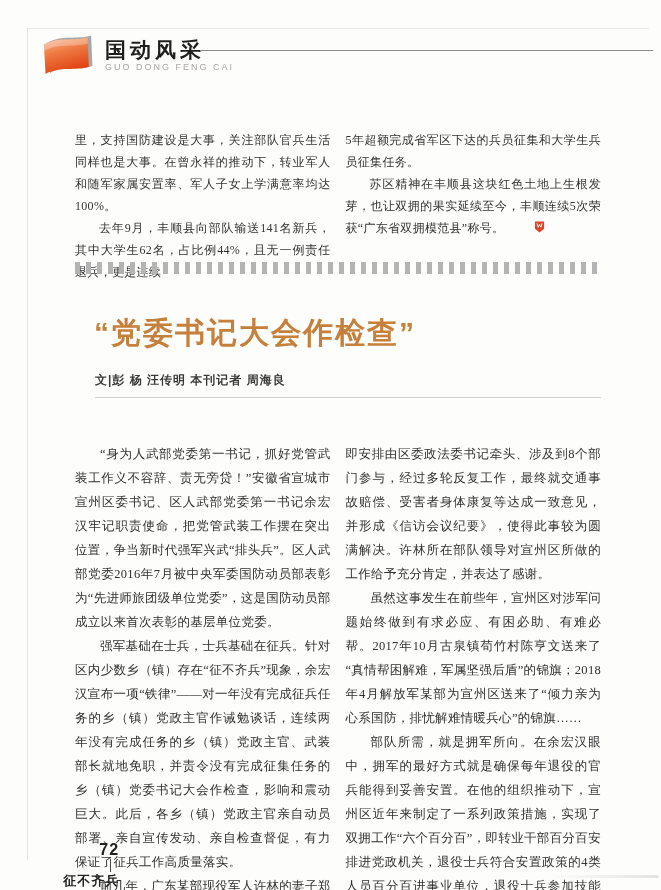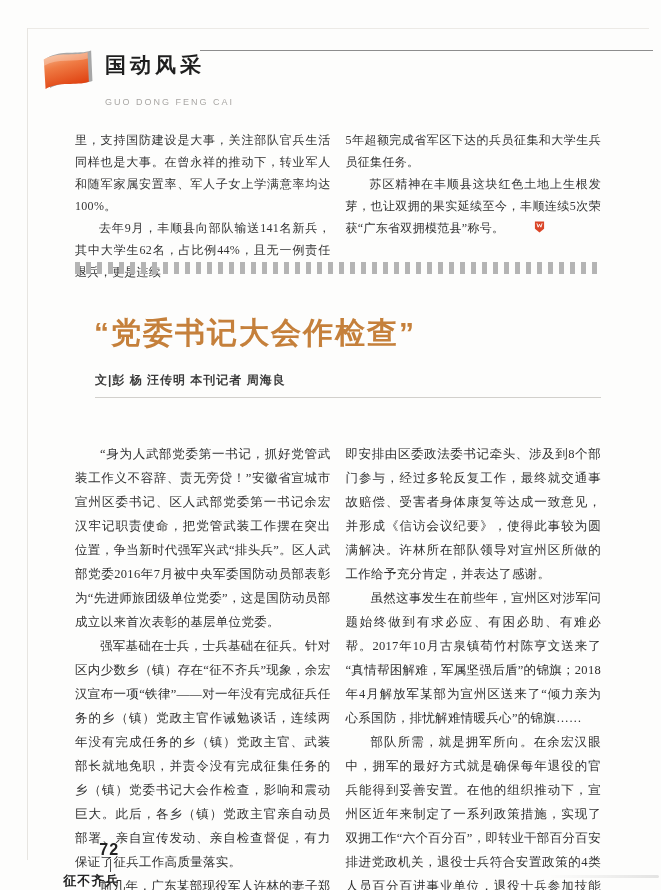--- a/index.html
+++ b/index.html
@@ -8,25 +8,25 @@
     background:#fdfdfc;color:#2e2e2e;
     font-family:"Liberation Serif","DejaVu Serif",serif;
   }
   
   .edge-top{position:absolute;left:27px;top:28px;width:622px;height:1px;background:#eceae6;}
   .edge-left{position:absolute;left:27px;top:28px;width:1px;height:832px;background:#e7e5e1;}
   .scan-smudge{position:absolute;right:2px;bottom:12px;width:110px;height:3px;border-radius:2px;
     background:linear-gradient(to right,rgba(0,0,0,0),rgba(0,0,0,0.10));}
 
   
-  .header{position:absolute;left:38px;top:47px;display:flex;align-items:flex-start;}
+  .header{position:absolute;left:38px;top:32px;display:flex;align-items:flex-start;}
   .flag{width:58px;height:50px;flex:0 0 auto;}
   .header-text{margin-left:9px;margin-top:6px;font-family:"Liberation Sans","DejaVu Sans",sans-serif;}
   .header-title{font-size:21px;font-weight:bold;letter-spacing:4px;color:#1e1e1e;line-height:24px;}
-  .header-sub{font-size:9px;letter-spacing:2px;color:#a9a7a4;margin-top:20px;}
+  .header-sub{font-size:9px;letter-spacing:2px;color:#a9a7a4;margin-top:0;}
   .header-rule{position:absolute;left:200px;top:50px;width:453px;height:1px;background:#8d8d8d;}
 
   
   .columns{position:absolute;left:75px;width:526px;display:flex;gap:15px;}
   .col{flex:1 1 0;min-width:0;}
   .col p{margin:0;text-align:justify;letter-spacing:0.3px;}
   .indent{text-indent:2em;}
   .intro{top:129px;font-size:12px;line-height:22px;color:#333;}
   .body-cols{top:442px;font-size:12.5px;line-height:24px;color:#303030;}
 

